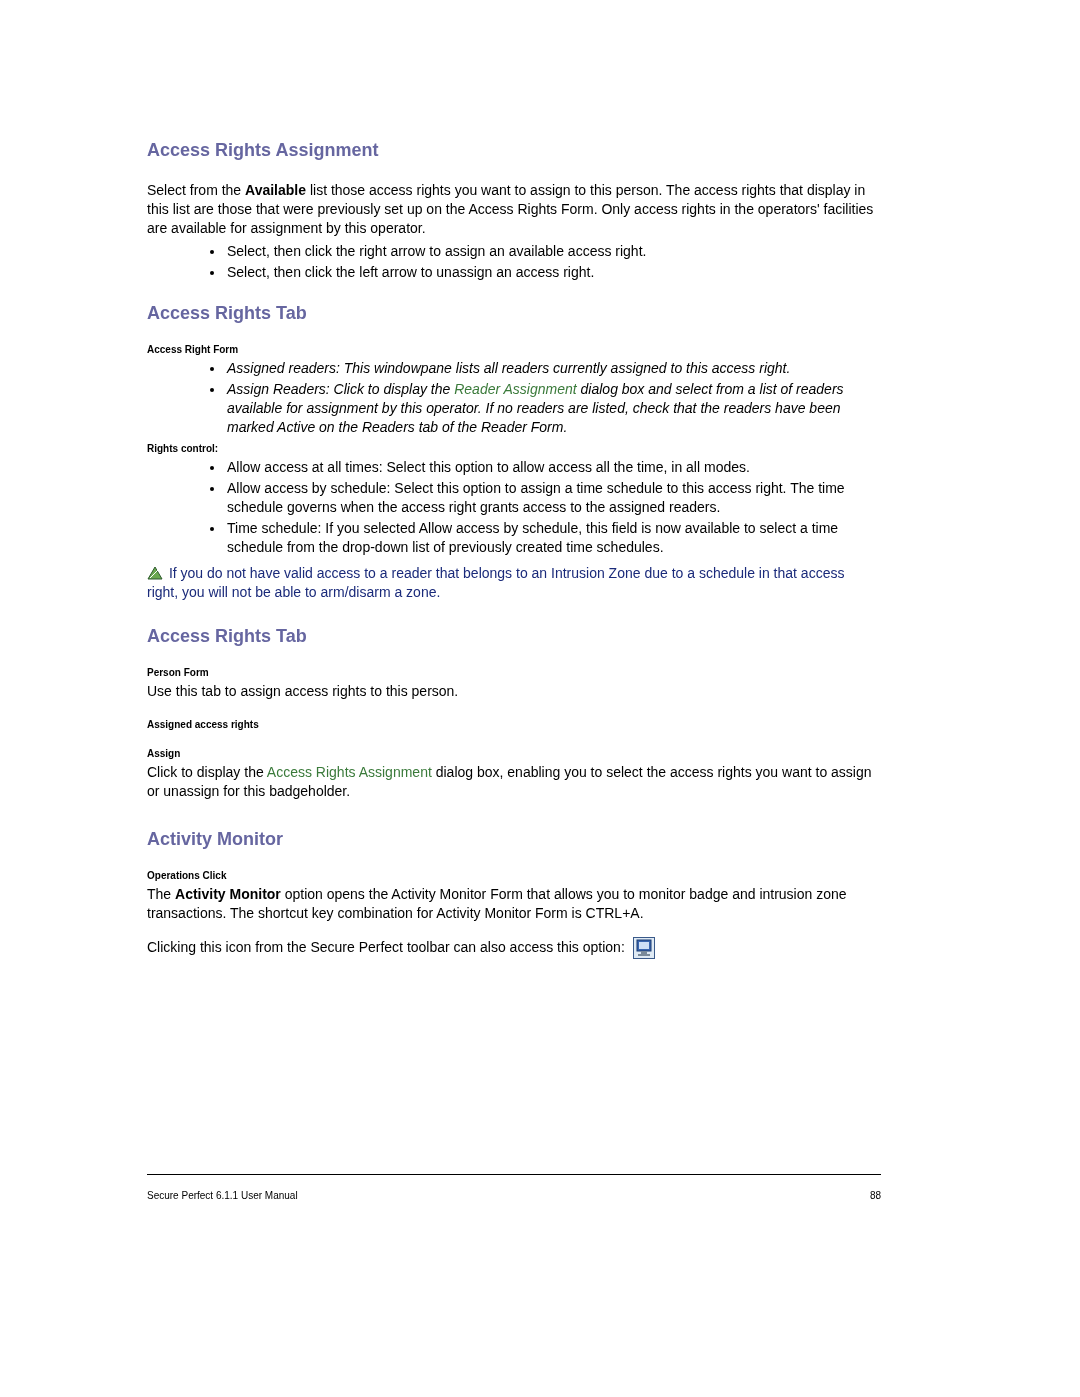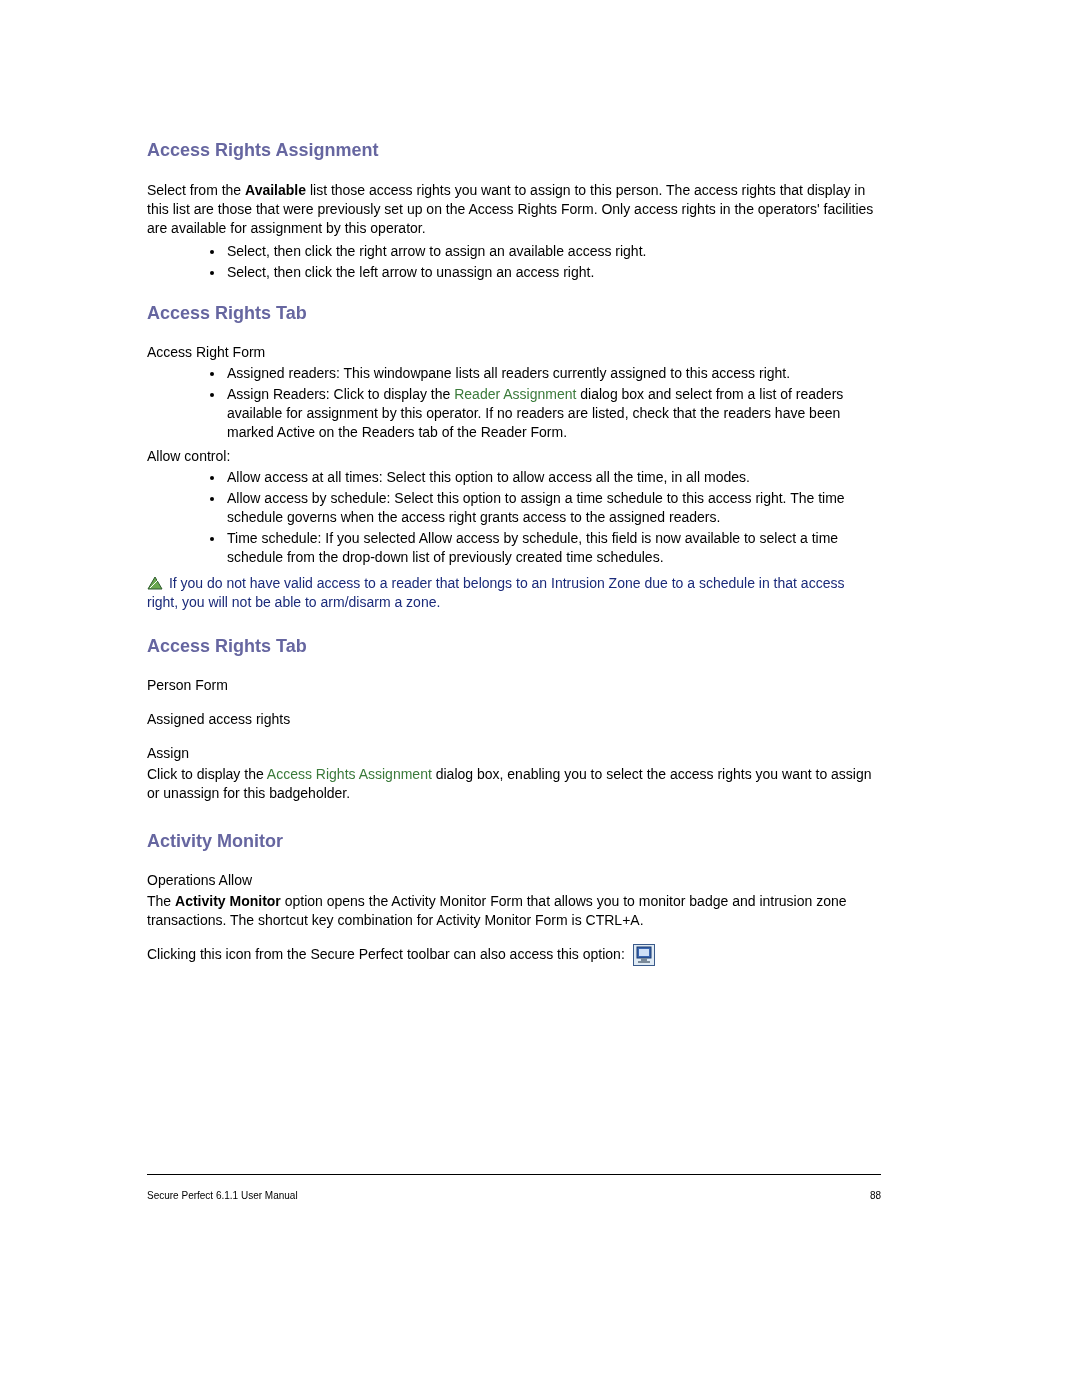--- a/index.html
+++ b/index.html
@@ -32,22 +32,22 @@
     margin: 2px 0 22px 0;
     padding-left: 78px;
     font-size: 14px;
     line-height: 1.35;
   }
   ul.bullets li {
     margin-bottom: 2px;
     padding-left: 2px;
   }
   .subhead {
-    font-size: 14px;
-    font-weight: normal;
+    font-size: 10px;
+    font-weight: bold;
     margin: 18px 0 4px 0;
   }
   .green-link {
     color: #3a7a3a;
   }
   .blue-text {
     color: #1a2a7a;
   }
   .note {
     font-size: 14px;
@@ -97,52 +97,53 @@
   <p class="body-text">
     <span>Select from the </span><b>Available</b><span> list those access rights you want to assign to this person. The access rights that display in this list are those that were previously set up on the Access Rights Form. Only access rights in the operators' facilities are available for assignment by this operator.</span>
   </p>
   <ul class="bullets">
     <li>Select, then click the right arrow to assign an available access right.</li>
     <li>Select, then click the left arrow to unassign an access right.</li>
   </ul>
 
   <h2 class="section">Access Rights Tab</h2>
   <div class="subhead">Access Right Form</div>
-  <ul class="bullets" style="margin-bottom:6px;">
+  <ul class="bullets" style="margin-bottom:6px;font-style:italic;">
     <li>Assigned readers: This windowpane lists all readers currently assigned to this access right.</li>
     <li>
       <span>Assign Readers: Click to display the </span><span class="green-link">Reader Assignment</span><span> dialog box and select from a list of readers available for assignment by this operator. If no readers are listed, check that the readers have been marked Active on the Readers tab of the Reader Form.</span>
     </li>
   </ul>
-  <div class="subhead" style="margin-top:4px;"><span>Allow control</span>:</div>
+  <div class="subhead" style="margin-top:4px;"><span>Rights control</span>:</div>
   <ul class="bullets" style="margin-bottom:8px;">
     <li>Allow access at all times: Select this option to allow access all the time, in all modes.</li>
     <li>Allow access by schedule: Select this option to assign a time schedule to this access right. The time schedule governs when the access right grants access to the assigned readers.</li>
     <li>Time schedule: If you selected Allow access by schedule, this field is now available to select a time schedule from the drop-down list of previously created time schedules.</li>
   </ul>
   <p class="note blue-text">
     <span class="note-icon">
       <svg viewBox="0 0 16 14" width="16" height="14">
         <polygon points="1,13 8,1 15,13" fill="#6aa84f" stroke="#2e5a2e" stroke-width="1"></polygon>
         <line x1="3" y1="12" x2="11" y2="4" stroke="#fff" stroke-width="1"></line>
       </svg>
     </span>
     <span>If you do not have valid access to a reader that belongs to an Intrusion Zone due to a schedule in that access right, you will not be able to arm/disarm a zone.</span>
   </p>
 
   <h2 class="section">Access Rights Tab</h2>
   <div class="subhead">Person Form</div>
+  <p class="body-text">Use this tab to assign access rights to this person.</p>
   <div class="subhead">Assigned access rights</div>
   <div class="subhead">Assign</div>
   <p class="body-text" style="margin-bottom:28px;">
     <span>Click to display the </span><span class="green-link">Access Rights Assignment</span><span> dialog box, enabling you to select the access rights you want to assign or unassign for this badgeholder.</span>
   </p>
 
   <h2 class="section">Activity Monitor</h2>
-  <div class="subhead">Operations Allow</div>
+  <div class="subhead">Operations Click</div>
   <p class="body-text">
     <span>The </span><b>Activity Monitor</b><span> option opens the Activity Monitor Form that allows you to monitor badge and intrusion zone transactions. The shortcut key combination for Activity Monitor Form is CTRL+A.</span>
   </p>
   <div class="gap-small"></div>
   <p class="body-text">
     <span>Clicking this icon from the Secure Perfect toolbar can also access this option:</span>
     <span class="monitor-icon">
       <svg viewBox="0 0 22 22" width="22" height="22">
         <rect x="0.5" y="0.5" width="21" height="21" fill="#dfeaf4" stroke="#3a5a8a"></rect>
         <rect x="4" y="3" width="14" height="11" fill="#3a66b0" stroke="#1a3a70"></rect>

